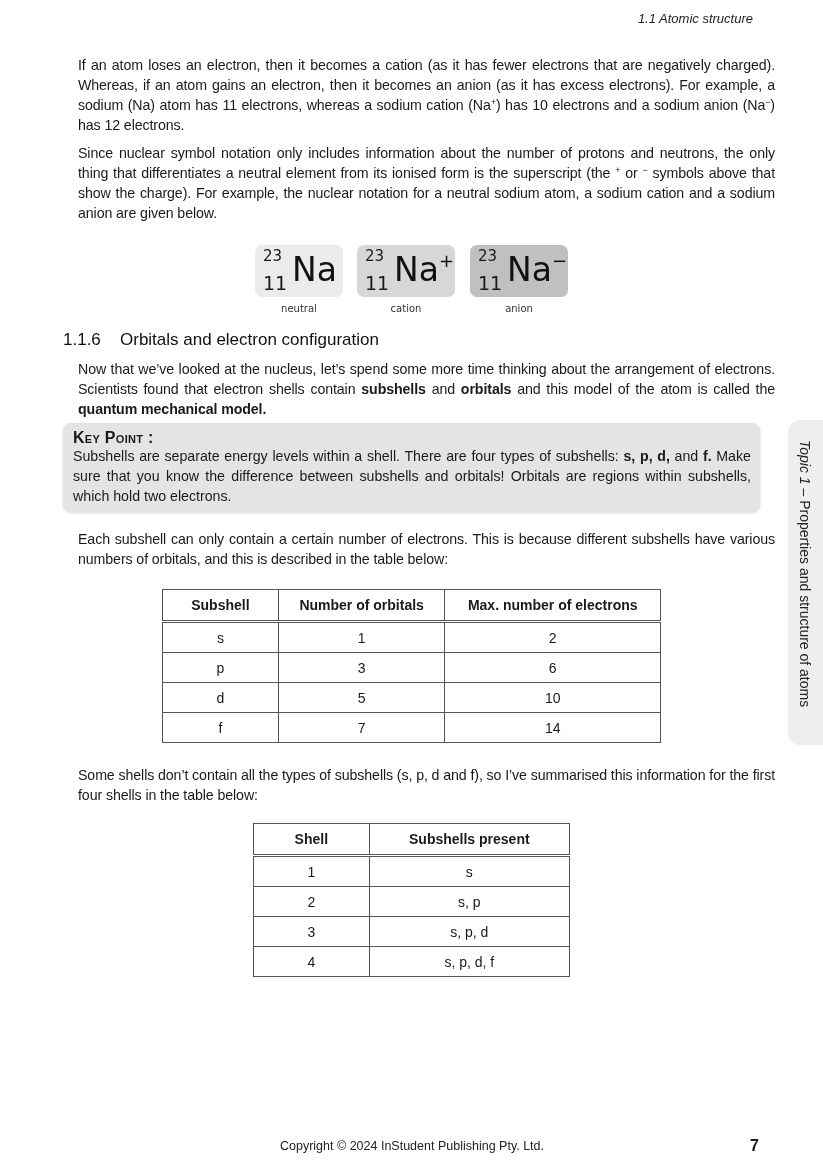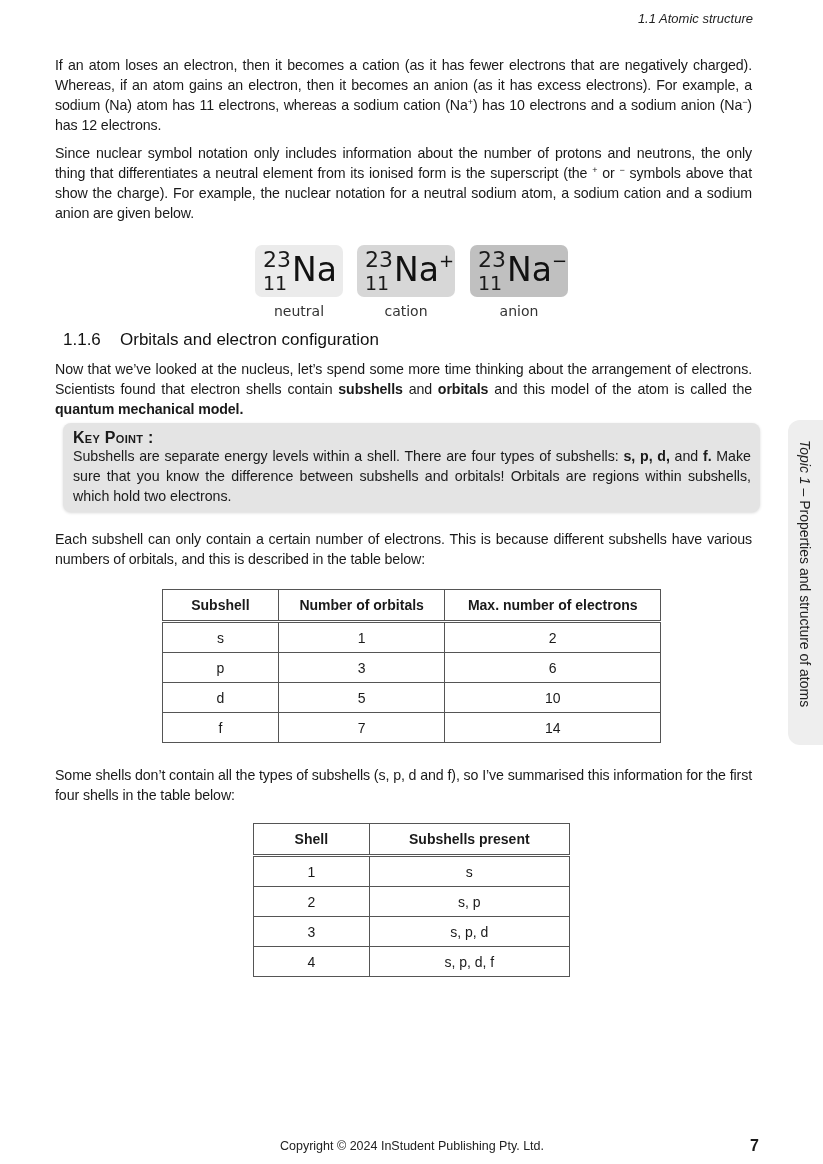--- a/index.html
+++ b/index.html
@@ -1,35 +1,35 @@
 <!DOCTYPE html>
 <html><head>
 <meta charset="utf-8">
 <style>
   html, body { margin: 0; padding: 0; background: #ffffff; }
   body { width: 823px; height: 1164px; position: relative; overflow: hidden;
          font-family: "Liberation Sans", sans-serif; color: #1a1a1a; }
   .running-head { position: absolute; top: 11px; right: 70px; font-size: 13px; font-style: italic; color: #222; }
-  .para { position: absolute; left: 55px; width: 697px; font-size: 14.2px; line-height: 20px;
+  .para { position: absolute; left: 78px; width: 697px; font-size: 14.2px; line-height: 20px;
           text-align: justify; letter-spacing: -0.1px; }
   .p1 { top: 55px; }
   .p2 { top: 143px; }
   .p3 { top: 359px; }
   .p4 { top: 529px; }
   .p5 { top: 765px; }
   sup { font-size: 9px; line-height: 0; vertical-align: 5px; }
   b { font-weight: bold; }
 
   .nuclides { position: absolute; top: 245px; left: 255px; width: 320px; height: 75px; }
   .nuc { position: absolute; top: 0; width: 88px; height: 52px; border-radius: 7px; }
-  .nuc .mass { position: absolute; left: 8px; top: 2px; font-size: 22px; color: #1a1a1a; font-family: "DejaVu Sans", sans-serif; }
+  .nuc .mass { position: absolute; left: 8px; top: 2px; font-size: 15px; color: #1a1a1a; font-family: "DejaVu Sans", sans-serif; }
   .nuc .atomic { position: absolute; left: 8px; top: 27px; font-size: 19px; color: #1a1a1a; font-family: "DejaVu Sans", sans-serif; }
   .nuc .sym { position: absolute; left: 37px; top: 5px; font-size: 33px; color: #111; font-family: "DejaVu Sans", sans-serif; }
   .nuc .charge { font-size: 18px; vertical-align: 14px; line-height: 0; }
-  .nuc-cap { position: absolute; top: 58px; width: 88px; text-align: center; font-size: 14px; color: #333;
+  .nuc-cap { position: absolute; top: 58px; width: 88px; text-align: center; font-size: 10px; color: #333;
              font-family: "DejaVu Sans", sans-serif; }
   .n1 { left: 0; background: #ebebeb; }
   .n2 { left: 102px; background: #d7d7d7; width: 98px; }
   .n3 { left: 215px; background: #c0c0c0; width: 98px; }
   .c1 { left: 0; }
   .c2 { left: 107px; }
   .c3 { left: 220px; }
 
   .section-heading { position: absolute; top: 330px; left: 63px; font-size: 17px; font-weight: normal; color: #111; }
   .section-heading .num { display: inline-block; width: 57px; }

